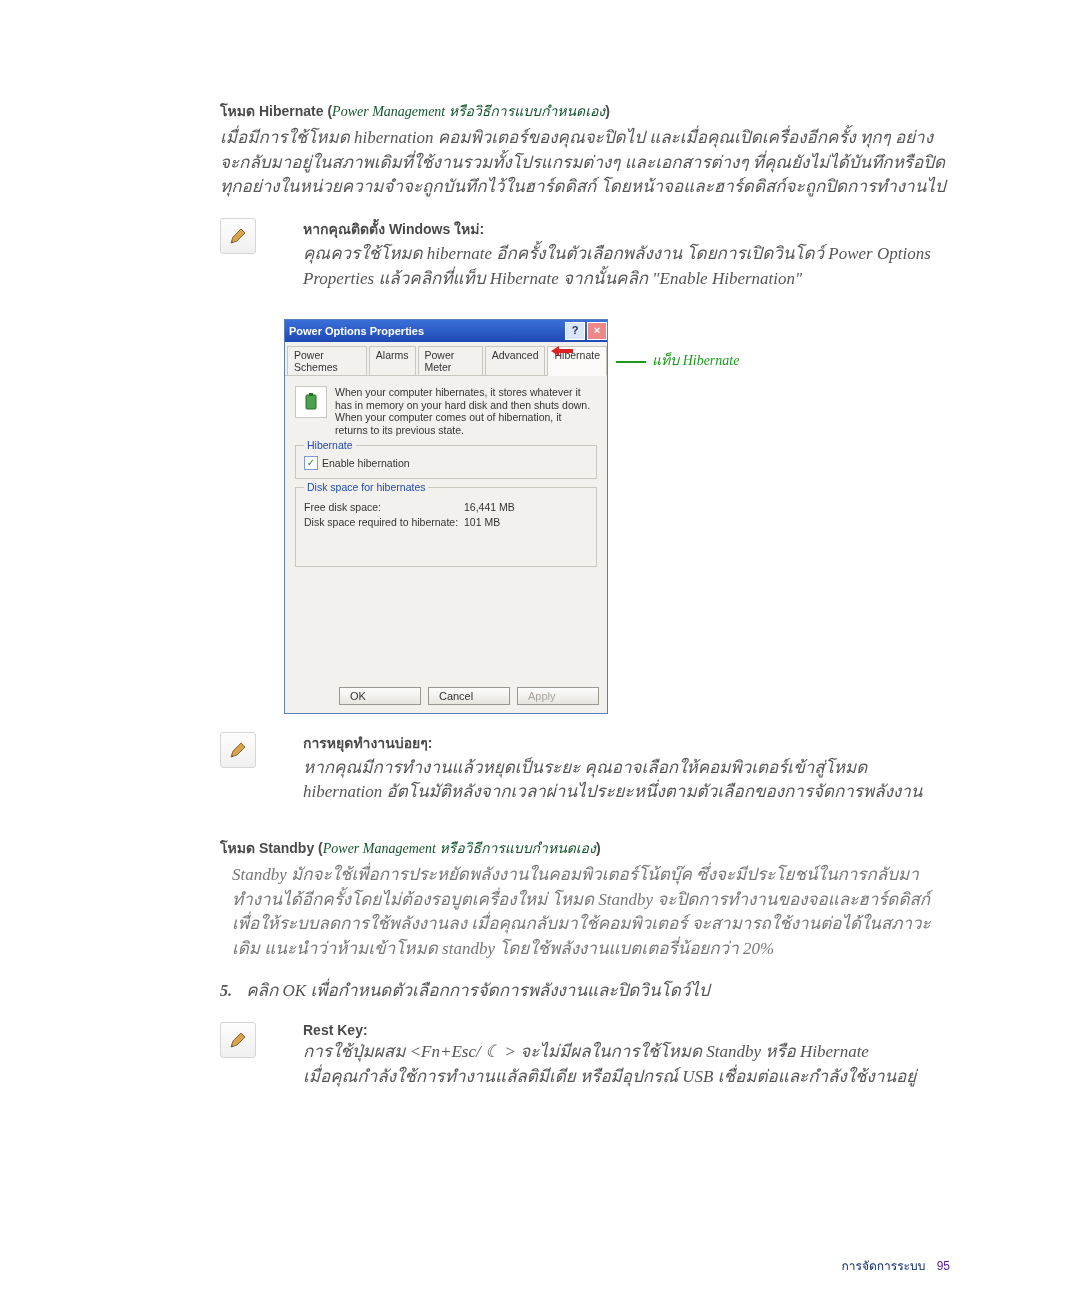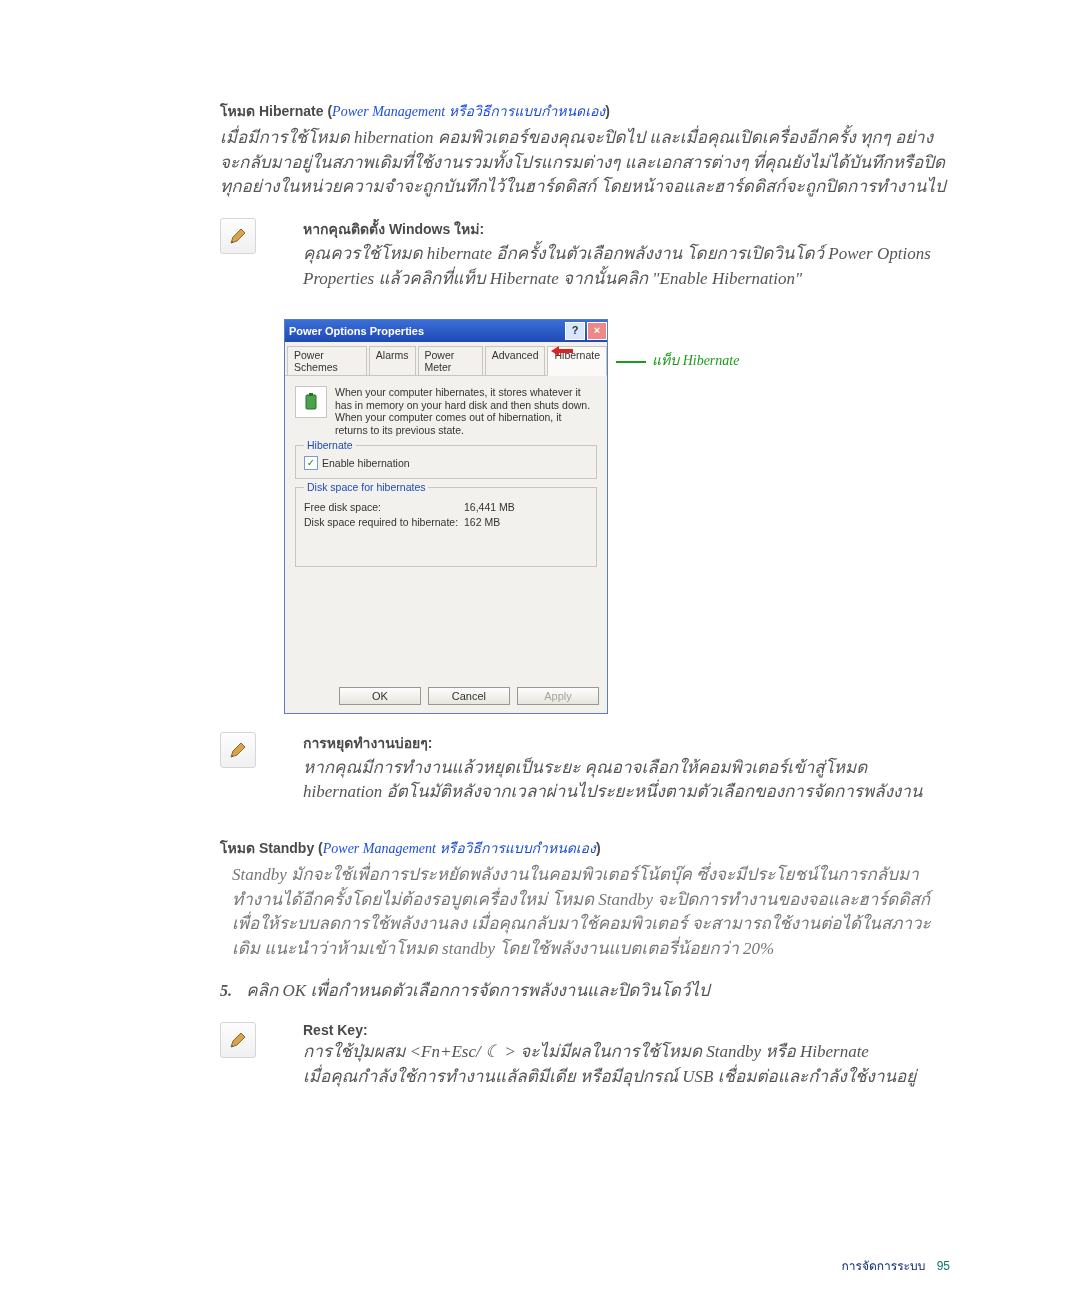--- a/index.html
+++ b/index.html
@@ -16,21 +16,21 @@
     padding: 100px 130px 40px 220px;
   }
   .sec-heading {
     font-weight: bold;
     margin-bottom: 4px;
     color:#4a4a4a;
   }
   .sec-heading .ital-ref {
     font-style: italic;
     font-family: serif;
-    color:#1d4ed8;
+    color:#14532d;
     font-weight:normal;
   }
   .body-ital {
     font-family: "Angsana New", serif;
     font-style: italic;
     font-size: 17px;
     line-height: 1.45;
     color:#555;
     margin-bottom: 18px;
   }
@@ -136,21 +136,21 @@
   }
   .chk { display:flex; align-items:center;}
   .chk .box {
     width:12px;height:12px;border:1px solid #7a9cd4;background:#fff;
     margin-right:4px; font-size:10px; line-height:11px; text-align:center; color:#2b7a2b;
   }
   .row { display:flex; margin:3px 0;}
   .row .lbl { width:160px; }
   .btn-row { text-align:right; padding:6px 8px 8px 0;}
   .dlg-btn {
-    display:inline-block; min-width:60px; text-align:center;
+    display:inline-block; min-width:60px; text-align:left;
     border:1px solid #9a978e; background:linear-gradient(#fdfdfc,#e7e5df);
     padding:2px 10px; margin-left:4px; font-size:11px;
   }
   .dlg-btn.disabled { color:#a9a59c;}
 
   .arrow-note {
     margin-left:8px;
     margin-top:30px;
     color:#1b9b1b;
     font-style:italic;
@@ -169,21 +169,21 @@
     width:22px; height:10px;
   }
 
   .footer {
     position:absolute;
     bottom:34px;
     right:130px;
     font-size:12px;
     color:#0b2a6b;
   }
-  .footer .pagenum { color:#0f766e; margin-left:8px;}
+  .footer .pagenum { color:#4c1d95; margin-left:8px;}
   .step-num {
     font-weight:bold; font-size:16px; margin-right:10px;
     font-family: serif;
   }
 </style>
 </head>
 <body>
 
 <div class="page">
 
@@ -246,21 +246,21 @@
         </div>
 
         <div class="group" style="min-height:60px;">
           <span class="legend">Disk space for hibernates</span>
           <div class="row">
             <span class="lbl">Free disk space:</span>
             <span>16,441 MB</span>
           </div>
           <div class="row">
             <span class="lbl">Disk space required to hibernate:</span>
-            <span>162 MB</span>
+            <span>101 MB</span>
           </div>
         </div>
         <div style="height:100px;"></div>
       </div>
       <div class="btn-row">
         <span class="dlg-btn">OK</span>
         <span class="dlg-btn">Cancel</span>
         <span class="dlg-btn disabled">Apply</span>
       </div>
     </div>

